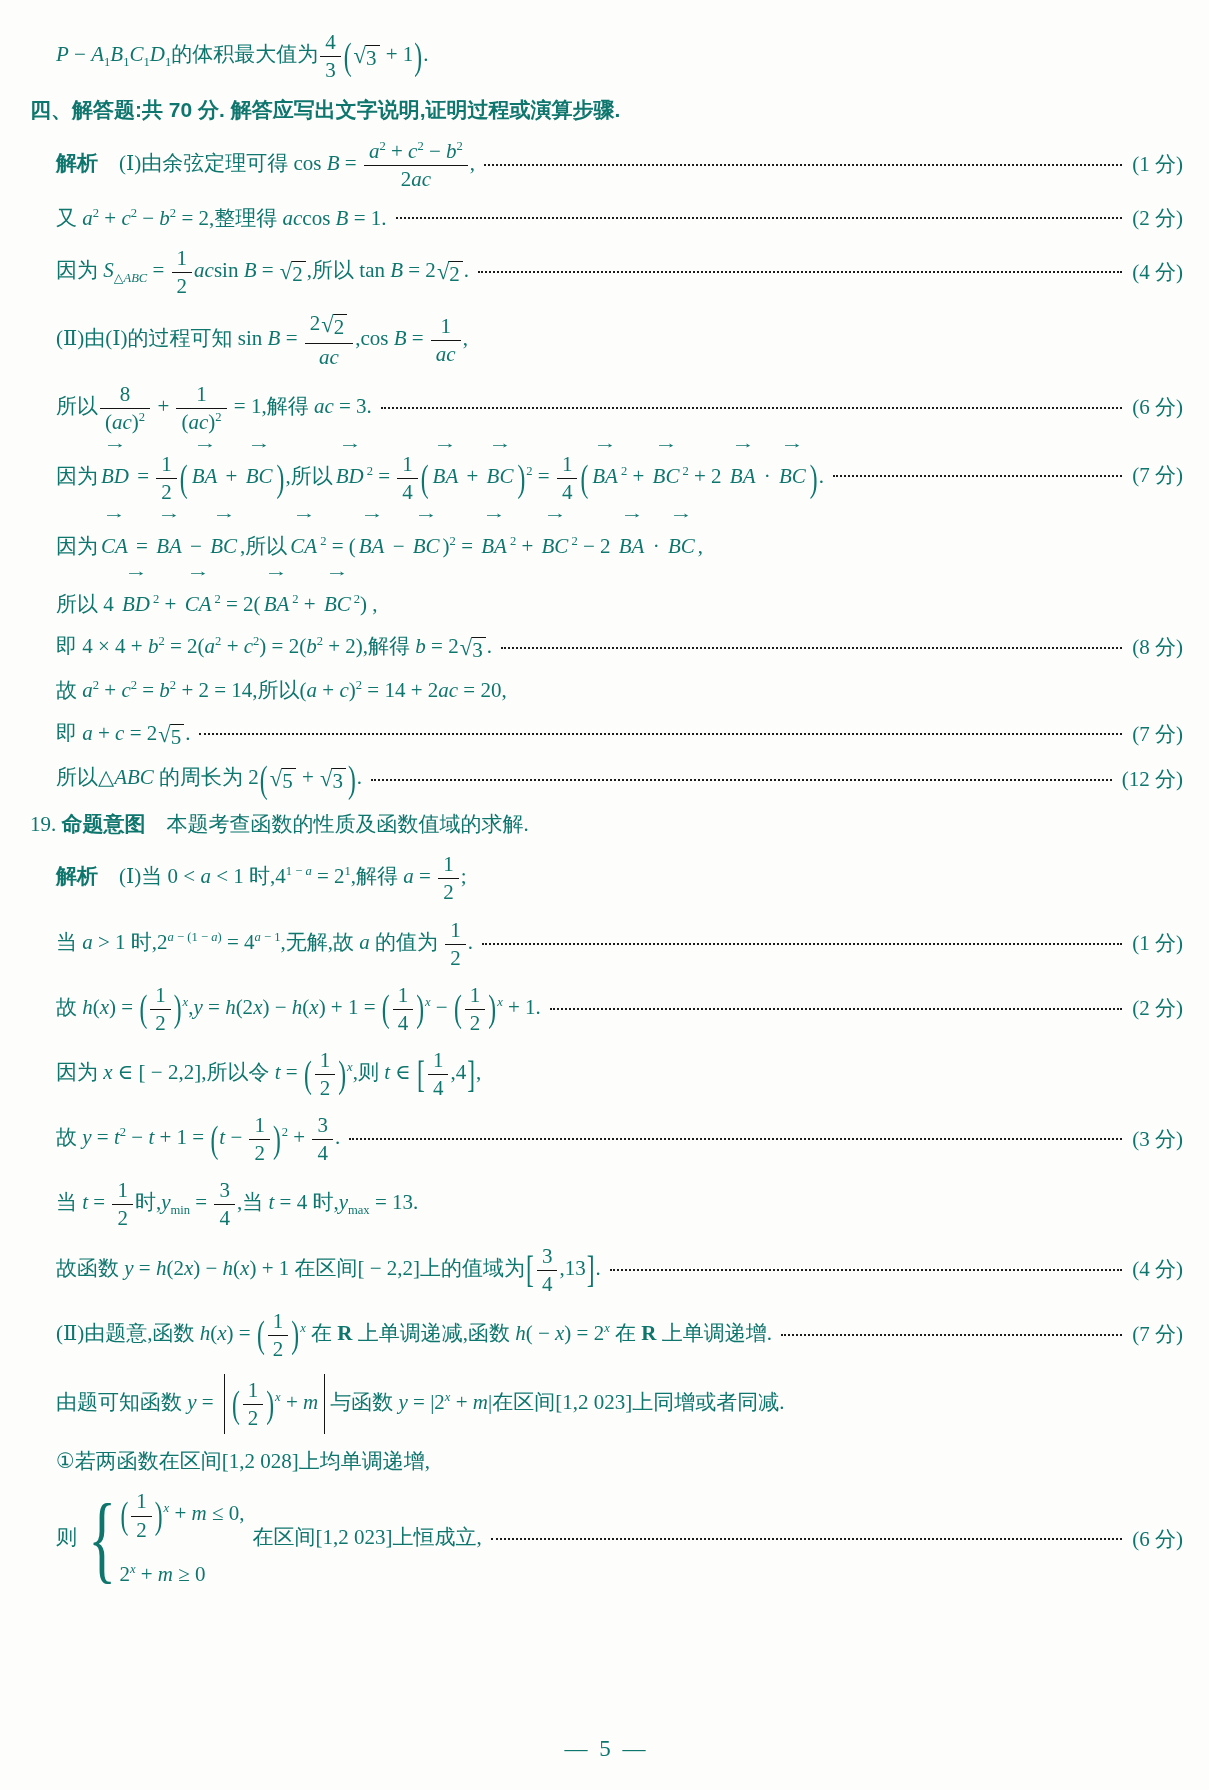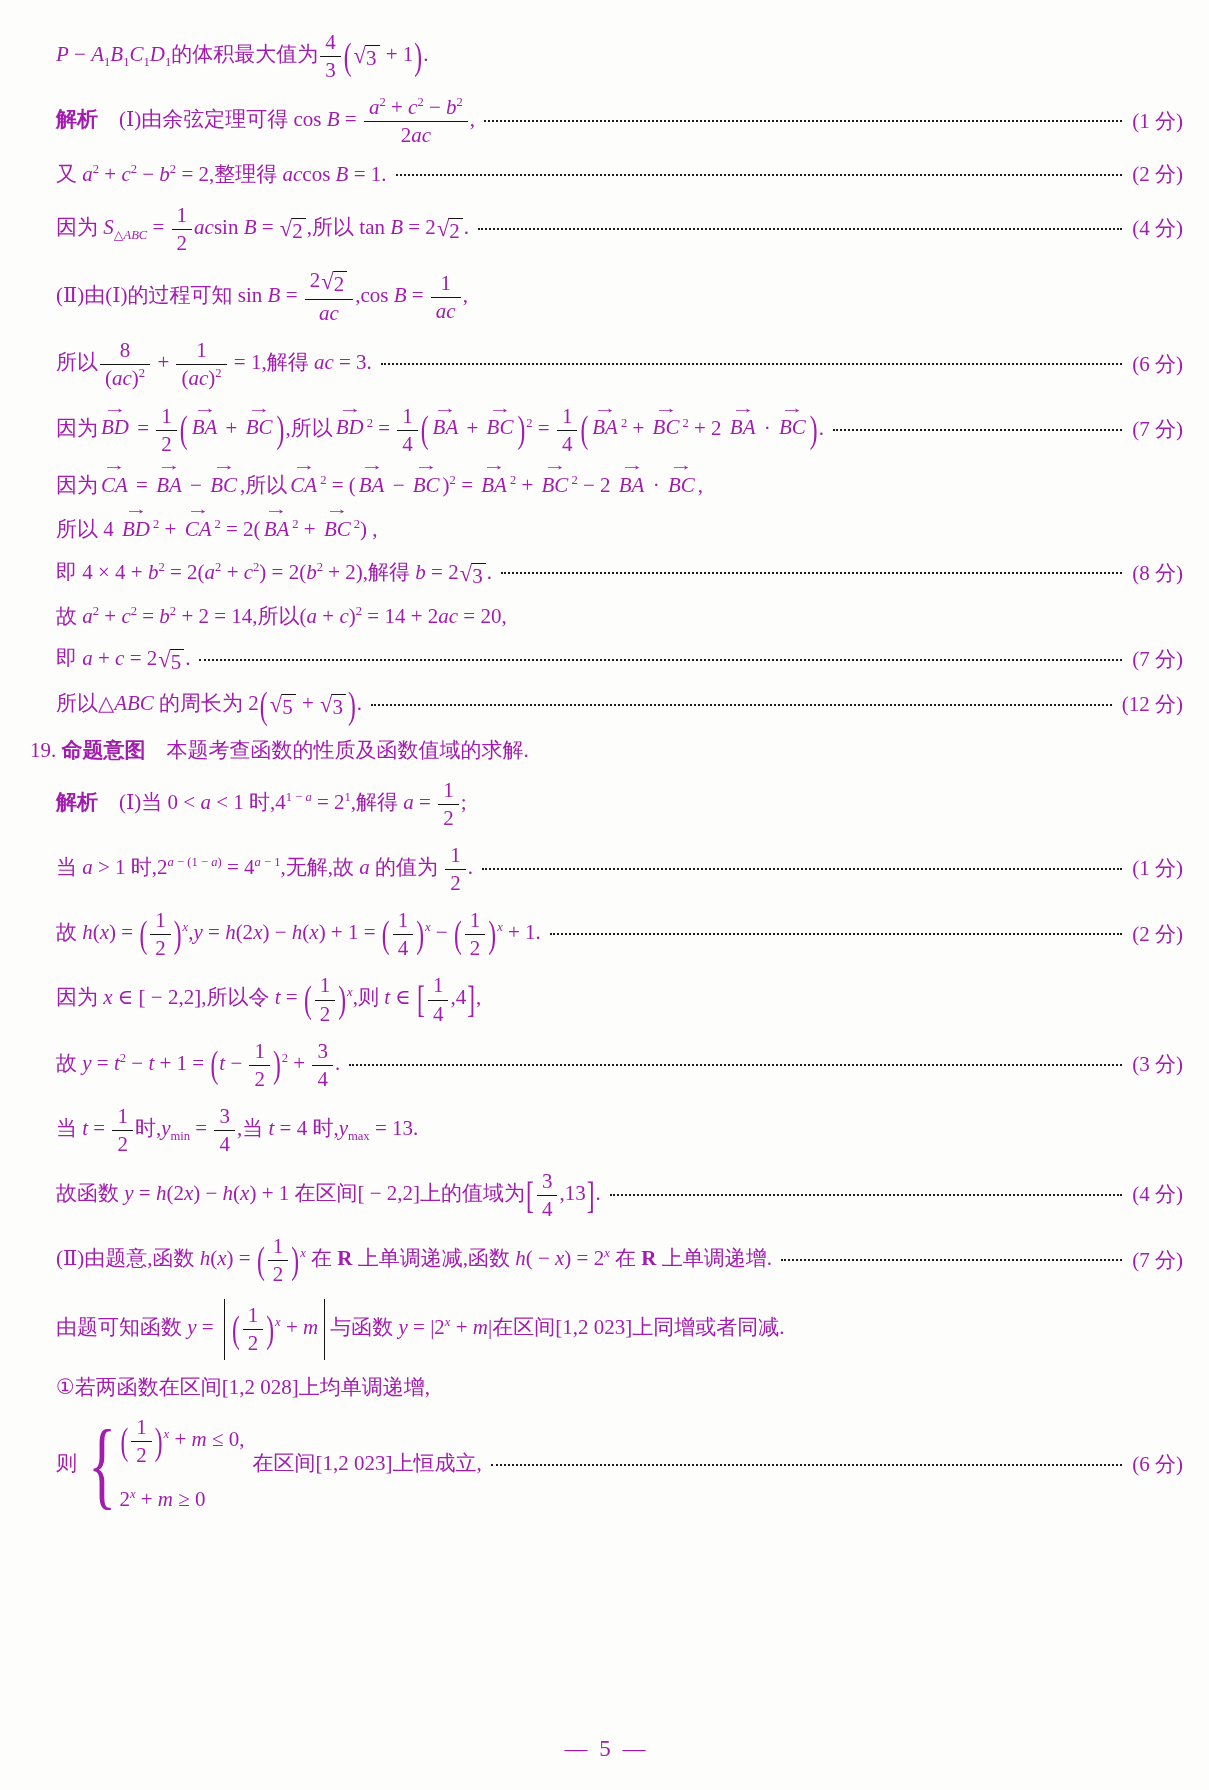--- a/index.html
+++ b/index.html
@@ -1,38 +1,38 @@
 <!DOCTYPE html>
 <html><head>
 <meta charset="utf-8">
 <style>
   html,body{margin:0;padding:0;background:#e9e9e9}
   .page{
     width:1209px;height:1790px;margin:0 auto;background:#fdfdfb;
     box-sizing:border-box;padding:30px 26px 0 30px;overflow:hidden;
     font-family:"Liberation Serif","DejaVu Serif","DejaVu Sans",serif;
-    font-size:21px;color:#a21caf;display:flex;flex-direction:column;
+    font-size:21px;color:#0f766e;display:flex;flex-direction:column;
   }
   #lines{flex:1 1 auto}
   .line{display:flex;align-items:center;margin-bottom:13px;line-height:1.4}
   .line.ind{padding-left:26px}
   .content{white-space:nowrap}
   .txt{white-space:pre-wrap}
   .it{font-style:italic}
   .bold{font-family:"Liberation Sans","DejaVu Sans",sans-serif;font-weight:700}
   .brm{font-weight:700}
   .frac{display:inline-block;vertical-align:middle;text-align:center;line-height:1.1;margin:0 2px}
   .frac .num{display:block;padding:1px 5px 2px;border-bottom:1.6px solid #141414}
   .frac .den{display:block;padding:2px 5px 0}
   sup.sup{font-size:0.6em;line-height:0}
   sub.sub{font-size:0.6em;line-height:0}
   .sqrt{display:inline-flex;align-items:flex-start;vertical-align:-0.15em;margin:0 1px}
   .sqrt .sgn{font-size:1.08em;line-height:1.05;transform:translateY(-1px)}
   .sqrt .rad{border-top:1.6px solid #141414;line-height:1.2;padding:0 3px 0 1px;margin-left:-1px}
-  .vec{font-style:italic;position:relative;display:inline-block;margin:0 3px;padding-top:2px}
+  .vec{font-style:italic;position:relative;display:inline-block;margin:0 3px;padding-top:15px}
   .vec::before{content:"→";position:absolute;top:-0.95em;left:50%;
     transform:translateX(-50%) scaleX(1.6);font-style:normal;font-size:0.7em}
   .big{display:inline-block;transform:scaleY(1.6);vertical-align:middle;font-size:1.12em;padding:0 1px}
   .abs{display:inline-block;vertical-align:middle;border-left:1.6px solid #141414;
     border-right:1.6px solid #141414;padding:4px 6px;margin:0 5px}
   .cases{display:inline-flex;align-items:center;vertical-align:middle;margin:0 8px 0 2px}
   .cases .brace{font-size:4.6em;font-weight:300;line-height:0.85;transform:scaleX(0.6);margin-right:-6px}
   .cases .rows{display:inline-flex;flex-direction:column;gap:18px;align-items:flex-start}
   .crow{display:inline-block}
   .dots{flex:1 1 auto;min-width:30px;border-bottom:2.4px dotted #1c1c1c;margin:0 10px 0 9px}
@@ -42,20 +42,23 @@
 </head>
 <body>
 
 <div class="page">
   <div id="lines">
       <div class="line ind">
         <span class="content"><span class="it">P</span><span class="txt"> − </span><span class="it">A</span><sub class="sub"><span class="txt">1</span></sub><span class="it">B</span><sub class="sub"><span class="txt">1</span></sub><span class="it">C</span><sub class="sub"><span class="txt">1</span></sub><span class="it">D</span><sub class="sub"><span class="txt">1</span></sub><span class="txt">的体积最大值为</span><span class="frac"><span class="num"><span class="txt">4</span></span><span class="den"><span class="txt">3</span></span></span><span class="big">(</span><span class="sqrt">
             <span class="sgn">√</span>
             <span class="rad"><span class="txt">3</span></span>
           </span><span class="txt"> + 1</span><span class="big">)</span><span class="txt">.</span></span>
+      </div>
+      <div class="line">
+        <span class="content"><span class="bold">四、解答题:共 70 分. 解答应写出文字说明,证明过程或演算步骤.</span></span>
       </div>
       <div class="line ind">
         <span class="content"><span class="bold">解析</span><span class="txt">　(Ⅰ)由余弦定理可得 cos </span><span class="it">B</span><span class="txt"> = </span><span class="frac"><span class="num"><span class="it">a</span><sup class="sup"><span class="txt">2</span></sup><span class="txt"> + </span><span class="it">c</span><sup class="sup"><span class="txt">2</span></sup><span class="txt"> − </span><span class="it">b</span><sup class="sup"><span class="txt">2</span></sup></span><span class="den"><span class="txt">2</span><span class="it">ac</span></span></span><span class="txt">,</span></span>
         <span class="dots"></span>
         <span class="score">(1 分)</span>
       </div>
       <div class="line ind">
         <span class="content"><span class="txt">又 </span><span class="it">a</span><sup class="sup"><span class="txt">2</span></sup><span class="txt"> + </span><span class="it">c</span><sup class="sup"><span class="txt">2</span></sup><span class="txt"> − </span><span class="it">b</span><sup class="sup"><span class="txt">2</span></sup><span class="txt"> = 2,整理得 </span><span class="it">ac</span><span class="txt">cos </span><span class="it">B</span><span class="txt"> = 1.</span></span>
         <span class="dots"></span>
         <span class="score">(2 分)</span>

